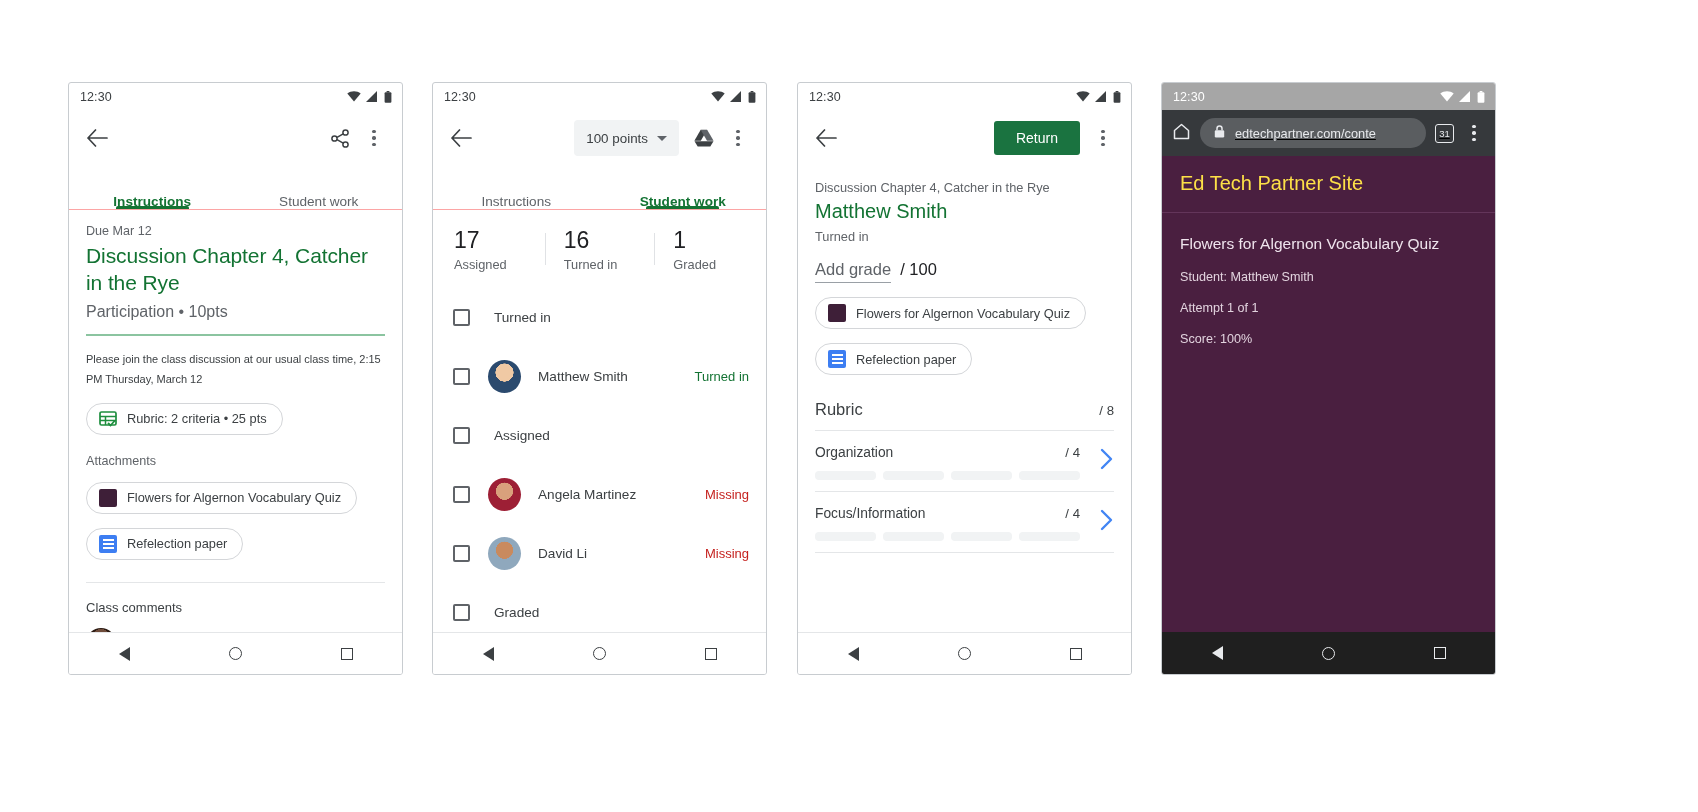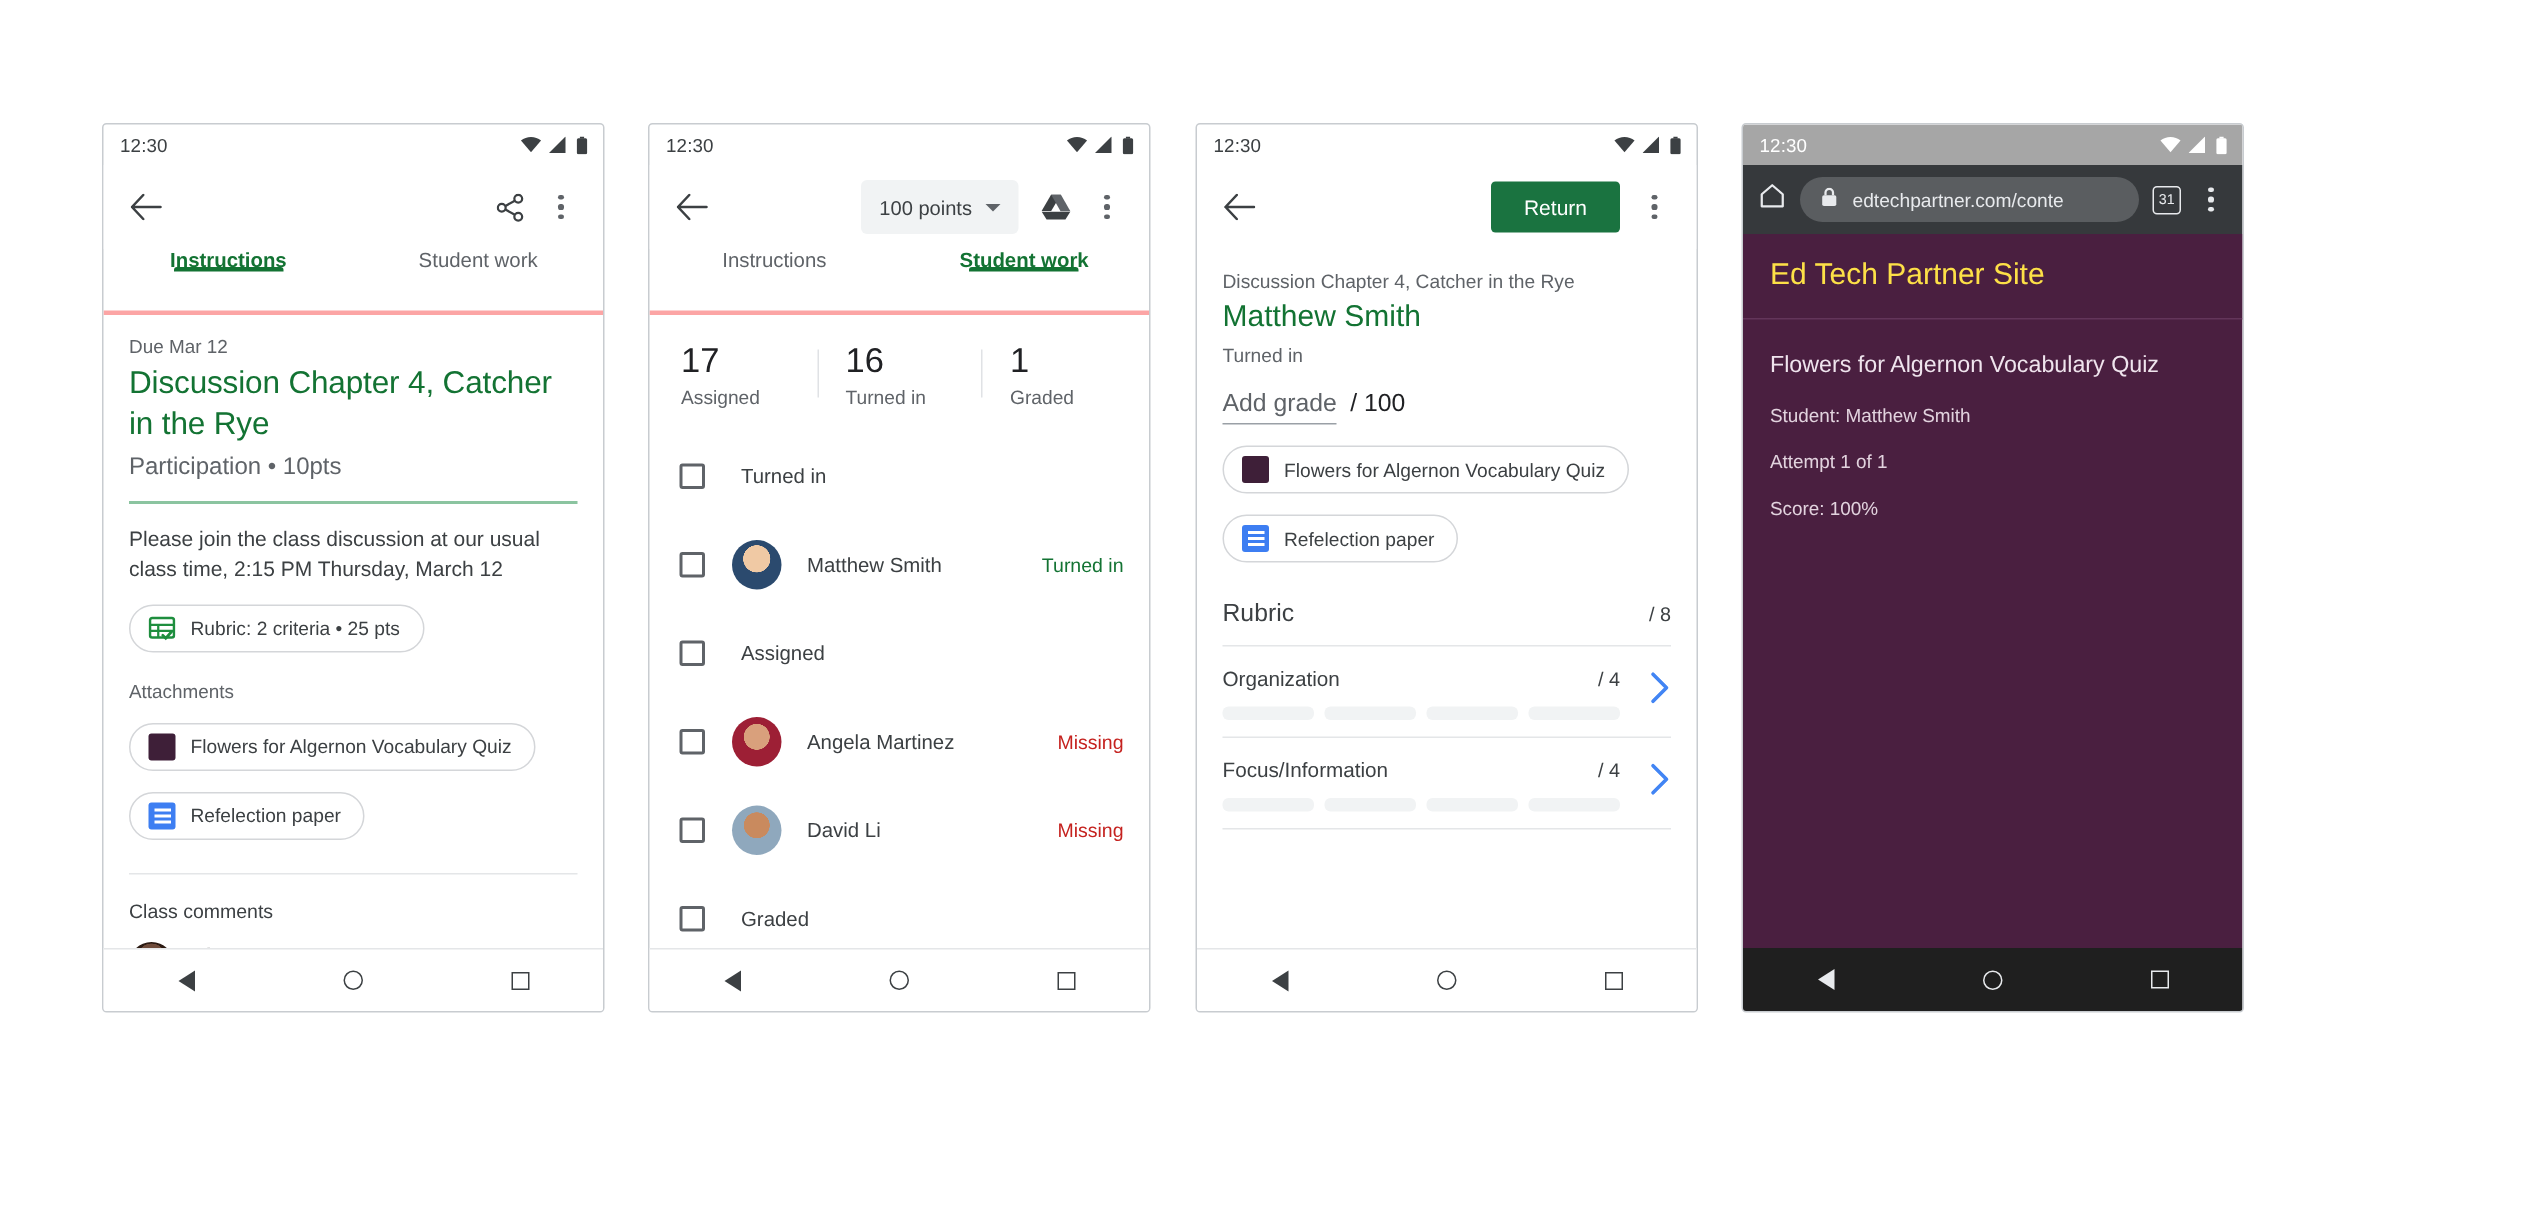--- a/index.html
+++ b/index.html
@@ -54,22 +54,22 @@
   }
   .iconbtn svg { display:block; }
   .spacer { flex: 1 1 auto; }
 
   .dots { display:flex; flex-direction:column; gap:3px; align-items:center; }
   .dots i { width:3.4px; height:3.4px; border-radius:50%; background:#5f6368; display:block; }
 
   
   .tabs {
     display: flex; height: 44px; flex: 0 0 44px;
-    border-bottom: 3px solid #fca5a5;
-    align-items: flex-start;
+    border-bottom: 1px solid #fca5a5;
+    align-items: flex-end;
   }
   .tab {
     flex: 1 1 0; display:flex; align-items:center; justify-content:center;
     font-size: 13.6px; color: #5f6368; position: relative; cursor: pointer;
   }
   .tab.active { color: #137333; font-weight: bold; }
   .tab.active::after {
     content:''; position:absolute; left: 28%; right: 28%; bottom: 0;
     height: 3px; background: #137333; border-radius: 2px 2px 0 0;
   }
@@ -79,21 +79,21 @@
 
   
   .p1pad { padding: 14px 17px 0 17px; }
   .due { font-size: 12.6px; color: #5f6368; margin-bottom: 4px; }
   .asg-title {
     font-size: 21px; line-height: 27px; color: #137333; font-weight: normal;
     letter-spacing: -.1px;
   }
   .asg-sub { font-size: 16px; color: #5f6368; margin-top: 7px; }
   .hr-green { height: 1.5px; background: #8bc4a0; margin: 13px 0 0 0; }
-  .desc { font-size: 14px; line-height: 20px; color: #3c4043; margin-top: 13px; }
+  .desc { font-size: 11px; line-height: 20px; color: #3c4043; margin-top: 13px; }
 
   .chip {
     display: inline-flex; align-items: center; gap: 10px;
     border: 1px solid #d4d6d9; border-radius: 22px;
     height: 32px; padding: 0 15px 0 12px;
     font-size: 12.8px; color: #3c4043;
     background: #fff; margin-top: 14px; cursor: pointer;
   }
   .chip .sw { width:18px; height:18px; flex:0 0 18px; border-radius:2px; }
   .sw-purple { background: #3e1f38; }
@@ -204,21 +204,21 @@
     border-top: 1px solid #e4e6e8;
     height: 56px; flex: 0 0 56px;
     display:flex; align-items:center; padding: 0 17px;
   }
   .p3-foot .ph { font-size: 13.2px; color: #5f6368; }
   .p3-foot .send { margin-left:auto; cursor:pointer; }
 
   
   .chrome-bar {
     background: #36393c; height: 46px; flex: 0 0 46px;
-    display:flex; align-items:center; padding: 0 10px; gap: 9px;
+    display:flex; align-items:center; padding: 0 10px; gap: 9px; text-decoration: underline;
   }
   .omnibox {
     flex: 1 1 auto; background: #5a5d60; border-radius: 16px;
     height: 30px; display:flex; align-items:center; gap: 10px;
     padding: 0 14px; color: #e8eaed; font-size: 12.8px;
     overflow: hidden; white-space: nowrap; cursor: text;
   }
   .tabcount {
     width: 19px; height: 19px; border: 1.8px solid #e8eaed; border-radius: 3px;
     color: #e8eaed; font-size: 9.5px; display:flex; align-items:center; justify-content:center;

